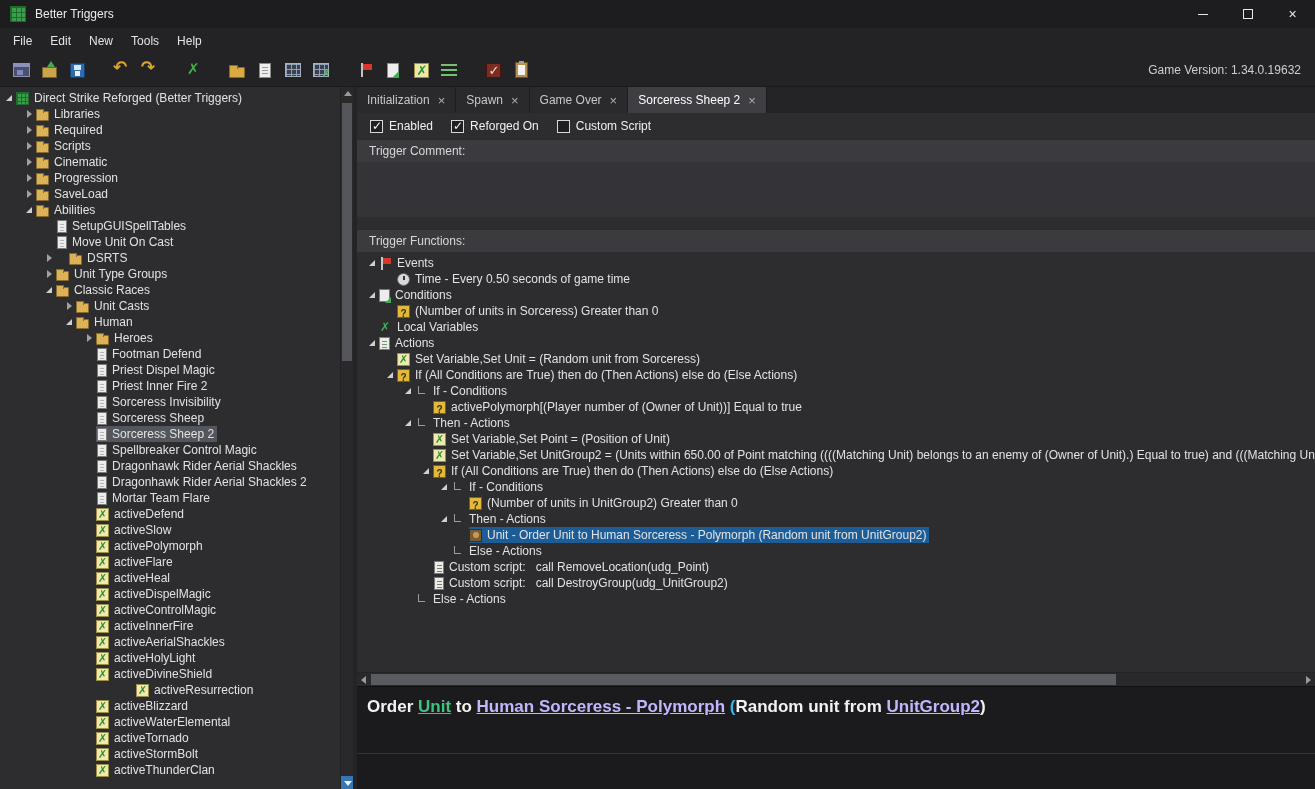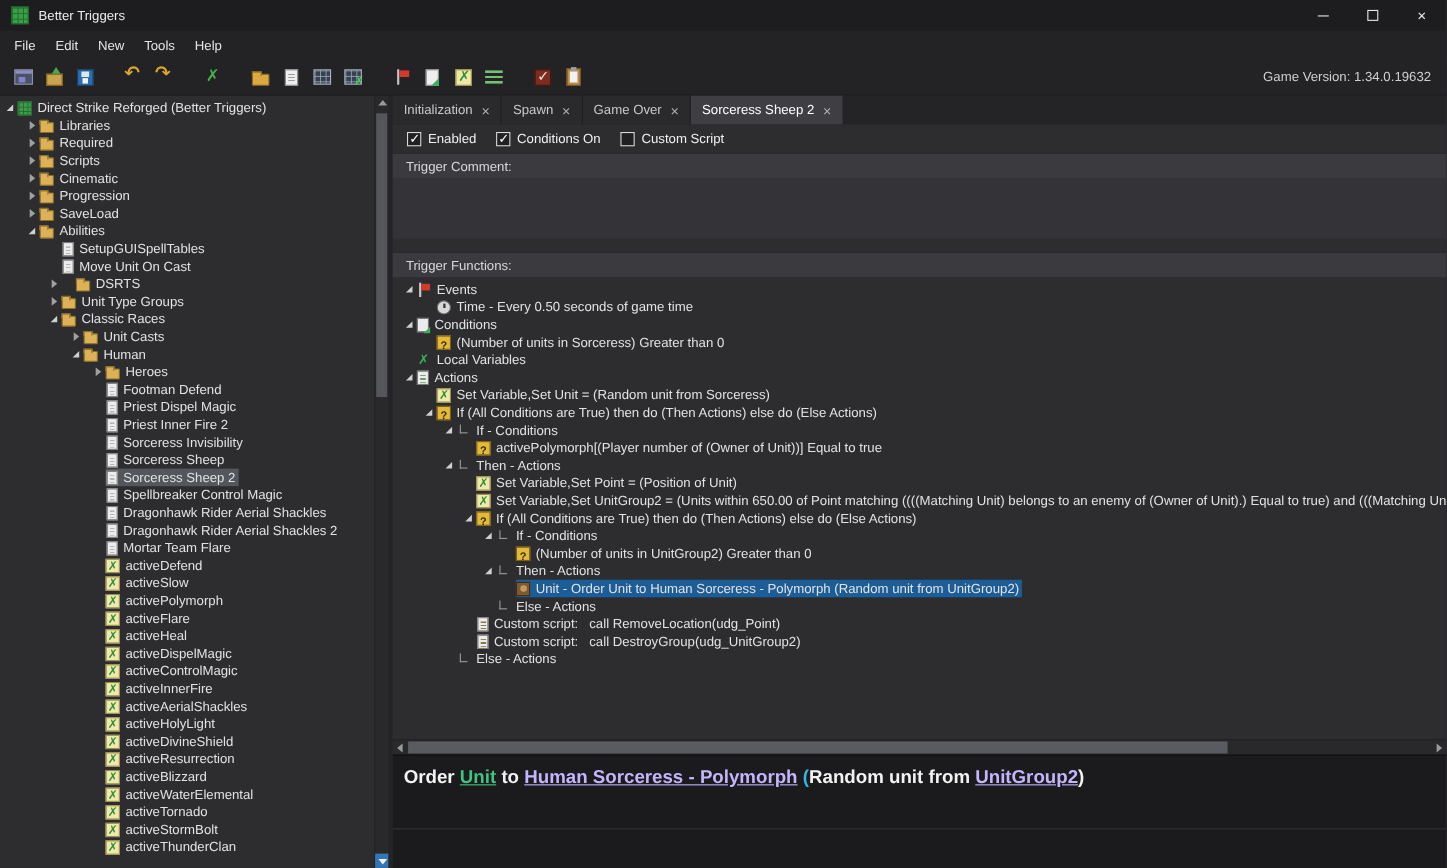--- a/index.html
+++ b/index.html
@@ -286,21 +286,21 @@
           <div class="tree-row" data-name="sidebar-tree-item" style="padding-left: 84px;"><span class="arrow none" data-name="arrow-spacer"></span><span class="row-content" data-name="tree-item-content"><span class="ico ico-var" data-name="var-icon"></span><span class="tree-label" data-name="tree-item-label">activeSlow</span></span></div>
           <div class="tree-row" data-name="sidebar-tree-item" style="padding-left: 84px;"><span class="arrow none" data-name="arrow-spacer"></span><span class="row-content" data-name="tree-item-content"><span class="ico ico-var" data-name="var-icon"></span><span class="tree-label" data-name="tree-item-label">activePolymorph</span></span></div>
           <div class="tree-row" data-name="sidebar-tree-item" style="padding-left: 84px;"><span class="arrow none" data-name="arrow-spacer"></span><span class="row-content" data-name="tree-item-content"><span class="ico ico-var" data-name="var-icon"></span><span class="tree-label" data-name="tree-item-label">activeFlare</span></span></div>
           <div class="tree-row" data-name="sidebar-tree-item" style="padding-left: 84px;"><span class="arrow none" data-name="arrow-spacer"></span><span class="row-content" data-name="tree-item-content"><span class="ico ico-var" data-name="var-icon"></span><span class="tree-label" data-name="tree-item-label">activeHeal</span></span></div>
           <div class="tree-row" data-name="sidebar-tree-item" style="padding-left: 84px;"><span class="arrow none" data-name="arrow-spacer"></span><span class="row-content" data-name="tree-item-content"><span class="ico ico-var" data-name="var-icon"></span><span class="tree-label" data-name="tree-item-label">activeDispelMagic</span></span></div>
           <div class="tree-row" data-name="sidebar-tree-item" style="padding-left: 84px;"><span class="arrow none" data-name="arrow-spacer"></span><span class="row-content" data-name="tree-item-content"><span class="ico ico-var" data-name="var-icon"></span><span class="tree-label" data-name="tree-item-label">activeControlMagic</span></span></div>
           <div class="tree-row" data-name="sidebar-tree-item" style="padding-left: 84px;"><span class="arrow none" data-name="arrow-spacer"></span><span class="row-content" data-name="tree-item-content"><span class="ico ico-var" data-name="var-icon"></span><span class="tree-label" data-name="tree-item-label">activeInnerFire</span></span></div>
           <div class="tree-row" data-name="sidebar-tree-item" style="padding-left: 84px;"><span class="arrow none" data-name="arrow-spacer"></span><span class="row-content" data-name="tree-item-content"><span class="ico ico-var" data-name="var-icon"></span><span class="tree-label" data-name="tree-item-label">activeAerialShackles</span></span></div>
           <div class="tree-row" data-name="sidebar-tree-item" style="padding-left: 84px;"><span class="arrow none" data-name="arrow-spacer"></span><span class="row-content" data-name="tree-item-content"><span class="ico ico-var" data-name="var-icon"></span><span class="tree-label" data-name="tree-item-label">activeHolyLight</span></span></div>
           <div class="tree-row" data-name="sidebar-tree-item" style="padding-left: 84px;"><span class="arrow none" data-name="arrow-spacer"></span><span class="row-content" data-name="tree-item-content"><span class="ico ico-var" data-name="var-icon"></span><span class="tree-label" data-name="tree-item-label">activeDivineShield</span></span></div>
-          <div class="tree-row" data-name="sidebar-tree-item" style="padding-left: 84px;"><span class="arrow none" data-name="arrow-spacer"></span><span class="row-content" data-name="tree-item-content"><span class="ico ico-var" data-name="var-icon"></span><span class="tree-label" data-name="tree-item-label">activeResurrection</span></span></div>
+          <div class="tree-row" data-name="sidebar-tree-item" style="padding-left: 84px; gap: 40px;"><span class="arrow none" data-name="arrow-spacer"></span><span class="row-content" data-name="tree-item-content"><span class="ico ico-var" data-name="var-icon"></span><span class="tree-label" data-name="tree-item-label">activeResurrection</span></span></div>
           <div class="tree-row" data-name="sidebar-tree-item" style="padding-left: 84px;"><span class="arrow none" data-name="arrow-spacer"></span><span class="row-content" data-name="tree-item-content"><span class="ico ico-var" data-name="var-icon"></span><span class="tree-label" data-name="tree-item-label">activeBlizzard</span></span></div>
           <div class="tree-row" data-name="sidebar-tree-item" style="padding-left: 84px;"><span class="arrow none" data-name="arrow-spacer"></span><span class="row-content" data-name="tree-item-content"><span class="ico ico-var" data-name="var-icon"></span><span class="tree-label" data-name="tree-item-label">activeWaterElemental</span></span></div>
           <div class="tree-row" data-name="sidebar-tree-item" style="padding-left: 84px;"><span class="arrow none" data-name="arrow-spacer"></span><span class="row-content" data-name="tree-item-content"><span class="ico ico-var" data-name="var-icon"></span><span class="tree-label" data-name="tree-item-label">activeTornado</span></span></div>
           <div class="tree-row" data-name="sidebar-tree-item" style="padding-left: 84px;"><span class="arrow none" data-name="arrow-spacer"></span><span class="row-content" data-name="tree-item-content"><span class="ico ico-var" data-name="var-icon"></span><span class="tree-label" data-name="tree-item-label">activeStormBolt</span></span></div>
           <div class="tree-row" data-name="sidebar-tree-item" style="padding-left: 84px;"><span class="arrow none" data-name="arrow-spacer"></span><span class="row-content" data-name="tree-item-content"><span class="ico ico-var" data-name="var-icon"></span><span class="tree-label" data-name="tree-item-label">activeThunderClan</span></span></div>
         </div>
       <div class="vscroll" data-name="sidebar-scrollbar">
         <div class="sb-up" data-name="scroll-up-button"></div>
         <div class="sb-thumb" data-name="sidebar-scrollbar-thumb"></div>
         <div class="sb-down" data-name="scroll-down-button"></div>
@@ -328,21 +328,21 @@
             <span class="tab-close" data-name="tab-close-icon">×</span>
           </div>
         </div>
       <div class="cbrow" id="checkbox-row" data-name="trigger-options-row">
           <label class="cbwrap" data-name="checkbox-enabled">
             <span class="cb checked" data-name="checkbox-box"></span>
             <span class="cblabel" data-name="checkbox-label">Enabled</span>
           </label>
           <label class="cbwrap" data-name="checkbox-initially-on">
             <span class="cb checked" data-name="checkbox-box"></span>
-            <span class="cblabel" data-name="checkbox-label">Conditions On</span>
+            <span class="cblabel" data-name="checkbox-label">Reforged On</span>
           </label>
           <label class="cbwrap" data-name="checkbox-custom-script">
             <span class="cb" data-name="checkbox-box"></span>
             <span class="cblabel" data-name="checkbox-label">Custom Script</span>
           </label>
         </div>
       <div class="strip" data-name="trigger-comment-header">
         <span data-name="trigger-comment-label">Trigger Comment:</span>
       </div>
       <div class="comment-area" data-name="trigger-comment-input"></div>

